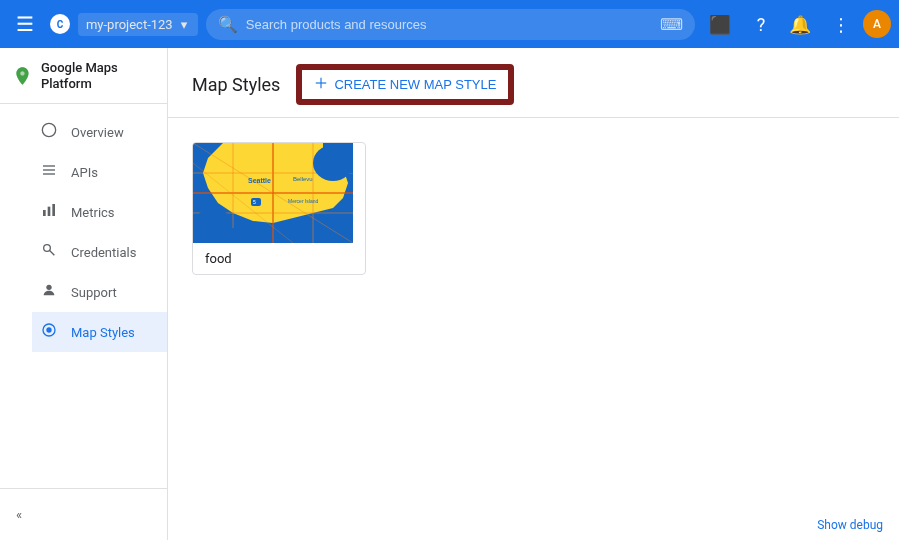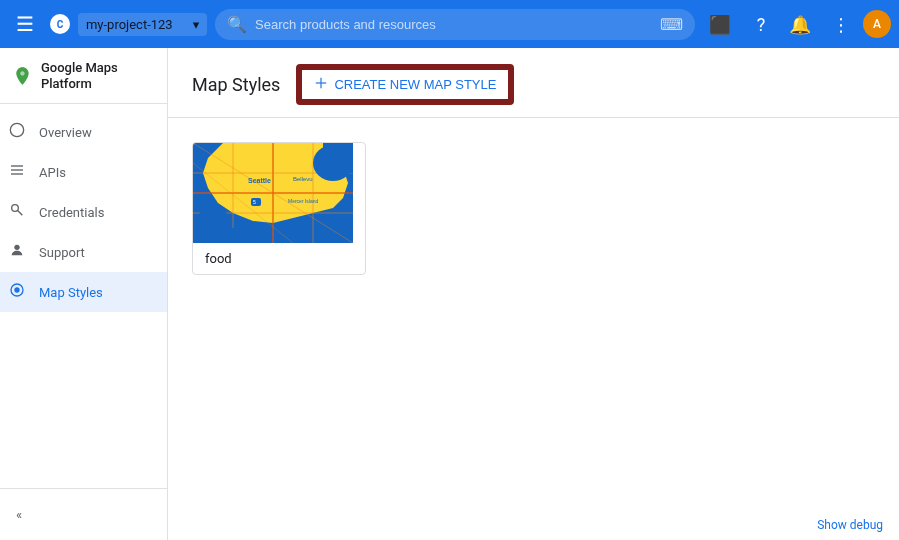--- a/index.html
+++ b/index.html
@@ -21,27 +21,27 @@
     .top-nav .menu-icon { font-size: 20px; cursor: pointer; padding: 8px; border-radius: 50%; }
     .top-nav .brand { display: flex; align-items: center; gap: 6px; font-size: 16px; font-weight: 400; white-space: nowrap; }
     .top-nav .brand .cloud-logo {
       width: 20px; height: 20px;
       background: #fff;
       border-radius: 50%;
       display: flex; align-items: center; justify-content: center;
       font-size: 10px; font-weight: bold; color: #1a73e8;
     }
     .top-nav .project-selector {
-      display: flex; align-items: center; gap: 20px;
+      display: flex; align-items: center; gap: 8px;
       background: rgba(255,255,255,0.15);
       border-radius: 4px;
       padding: 4px 8px;
       cursor: pointer;
       font-size: 13px;
-      color: #0f172a;
+      color: #e5e5e5;
       min-width: 120px;
     }
     .top-nav .search-bar {
       flex: 1;
       display: flex; align-items: center;
       background: rgba(255,255,255,0.15);
       border-radius: 24px;
       padding: 6px 12px;
       gap: 8px;
       max-width: 500px;
@@ -106,20 +106,21 @@
     }
     .sidebar-nav { padding: 8px 0; flex: 1; }
     .sidebar-item {
       display: flex; align-items: center; gap: 12px;
       padding: 10px 7px;
       cursor: pointer;
       color: #5f6368;
       font-size: 13px;
       border-radius: 0;
       transition: background 0.15s;
+      margin-left: 32px;
     }
     .sidebar-item.active {
       color: #1a73e8;
       background: #e8f0fe;
     }
     .sidebar-item .nav-icon { font-size: 16px; width: 20px; text-align: center; }
     .sidebar-footer {
       padding: 8px 0;
       border-top: 1px solid #e0e0e0;
     }
@@ -256,20 +257,30 @@
         <span class="nav-icon">
           <svg width="16" height="16" viewBox="0 0 24 24" fill="currentColor">
               <rect x="3" y="5" width="18" height="2"></rect>
               <rect x="3" y="11" width="18" height="2"></rect>
               <rect x="3" y="17" width="18" height="2"></rect>
             </svg>
         </span>
         <span>APIs</span>
       </div>
 
+      <div class="sidebar-item">
+        <span class="nav-icon">
+          <svg width="16" height="16" viewBox="0 0 24 24" fill="currentColor">
+              <rect x="3" y="12" width="4" height="9"></rect>
+              <rect x="10" y="7" width="4" height="14"></rect>
+              <rect x="17" y="3" width="4" height="18"></rect>
+            </svg>
+        </span>
+        <span>Metrics</span>
+      </div>
 
 
       <div class="sidebar-item">
         <span class="nav-icon">
           <svg width="16" height="16" viewBox="0 0 24 24" fill="currentColor">
               <circle cx="9" cy="9" r="5" fill="none" stroke="currentColor" stroke-width="2"></circle>
               <line x1="12.5" y1="12.5" x2="20" y2="20" stroke="currentColor" stroke-width="2"></line>
             </svg>
         </span>
         <span>Credentials</span>

